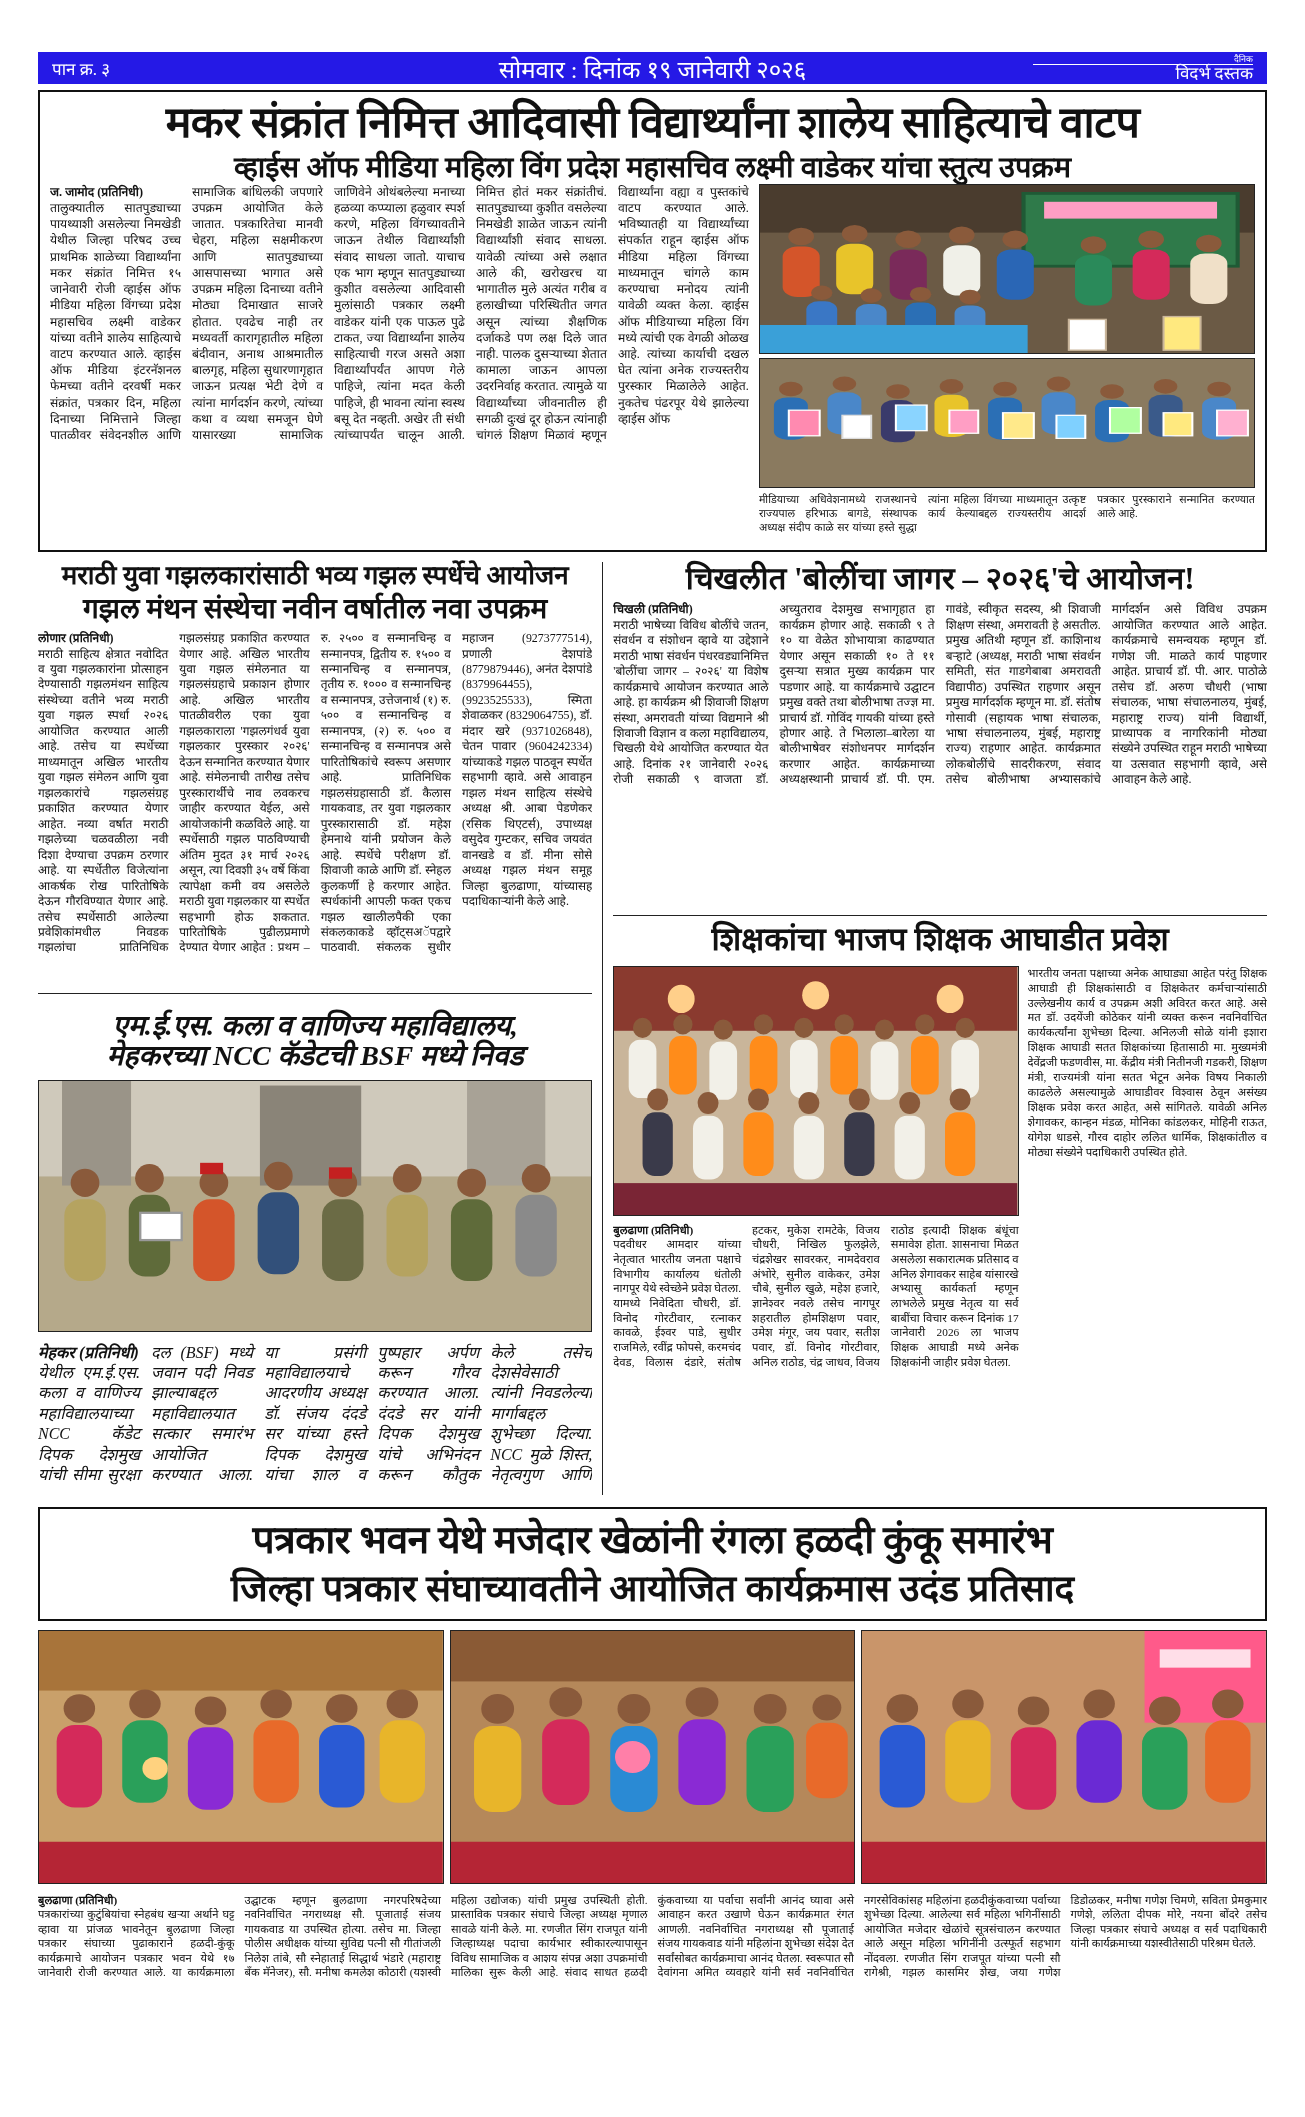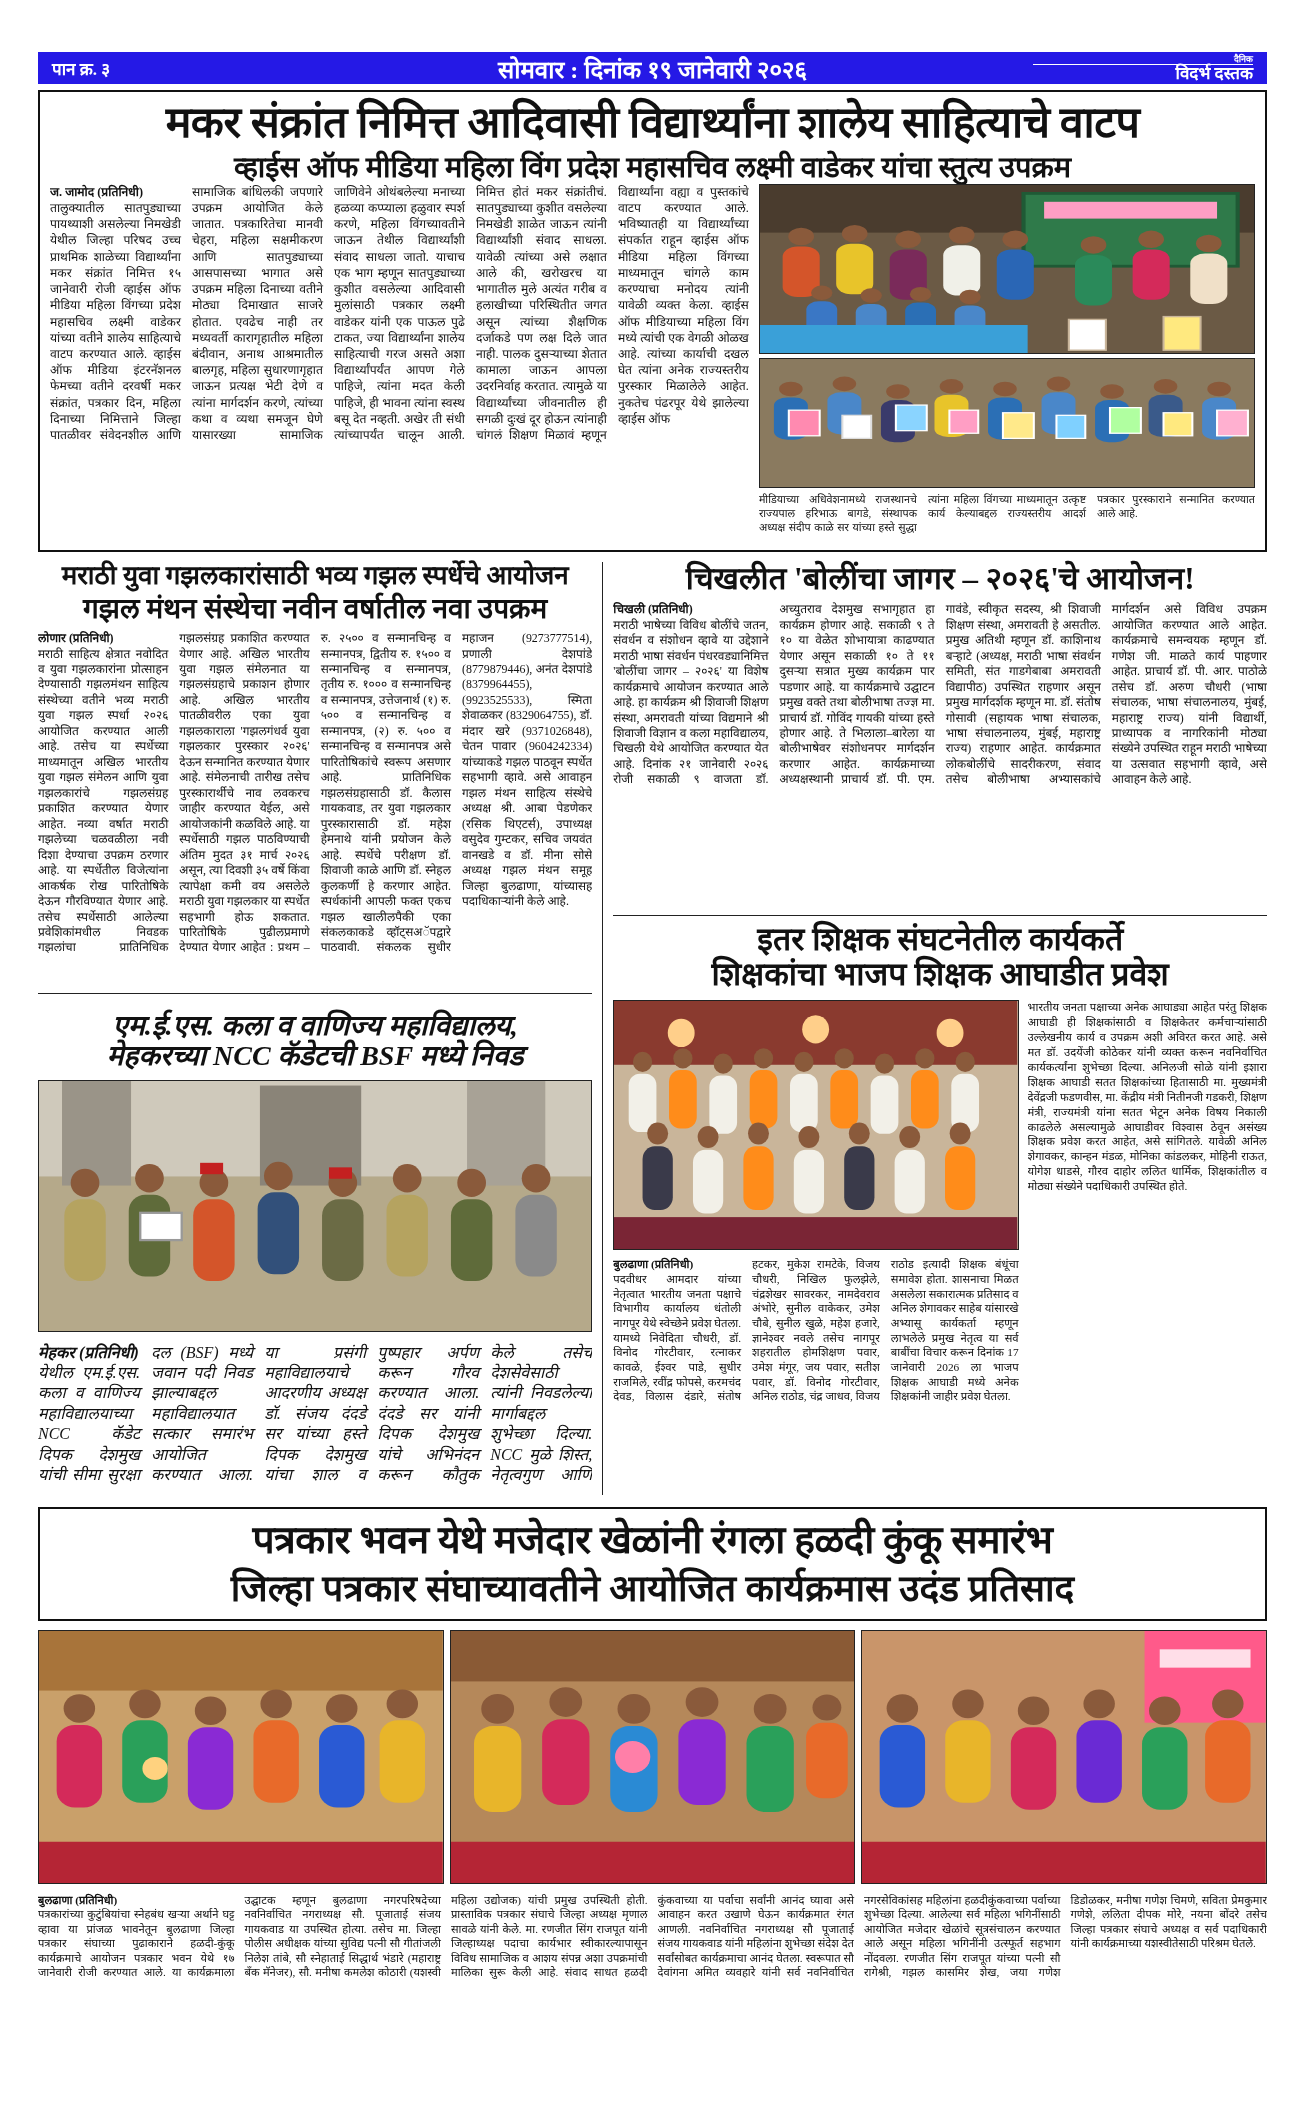--- a/index.html
+++ b/index.html
@@ -4,21 +4,21 @@
 <style>
   html,body{margin:0;padding:0;background:#e8e8e8;}
   #page{
     width:1305px;height:2117px;margin:0 auto;background:#ffffff;
     box-sizing:border-box;padding:52px 38px 10px 38px;position:relative;
     font-family:"Liberation Serif","DejaVu Serif",serif;color:#111;overflow:hidden;
   }
   
   .masthead{
     height:32px;background:#2519e6;color:#fff;display:flex;align-items:center;
-    padding:0 14px;box-sizing:border-box;font-weight:bold;
+    padding:0 14px;box-sizing:border-box;font-weight:normal;
   }
   .masthead .pageno{font-size:17px;width:220px;}
   .masthead .issuedate{flex:1;text-align:center;font-size:24px;}
   .masthead .brand{width:220px;text-align:right;line-height:1;}
   .masthead .brand .small{display:block;font-size:9px;}
   .masthead .brand .big{display:block;font-size:17px;border-top:1px solid #fff;}
   
   .cols{column-gap:11px;text-align:justify;overflow:hidden;column-fill:balance;}
   .cols p{margin:0;}
   .dl{display:block;font-weight:bold;}
@@ -191,21 +191,20 @@
     <div class="right-stack">
 
       <div>
         <h2 class="ck-h">चिखलीत 'बोलींचा जागर – २०२६'चे आयोजन!</h2>
         <div class="ck-body cols">
           <p><b class="dl">चिखली (प्रतिनिधी)</b><span>मराठी भाषेच्या विविध बोलींचे जतन, संवर्धन व संशोधन व्हावे या उद्देशाने मराठी भाषा संवर्धन पंधरवड्यानिमित्त 'बोलींचा जागर – २०२६' या विशेष कार्यक्रमाचे आयोजन करण्यात आले आहे. हा कार्यक्रम श्री शिवाजी शिक्षण संस्था, अमरावती यांच्या विद्यमाने श्री शिवाजी विज्ञान व कला महाविद्यालय, चिखली येथे आयोजित करण्यात येत आहे. दिनांक २१ जानेवारी २०२६ रोजी सकाळी ९ वाजता डॉ. अच्युतराव देशमुख सभागृहात हा कार्यक्रम होणार आहे. सकाळी ९ ते १० या वेळेत शोभायात्रा काढण्यात येणार असून सकाळी १० ते ११ दुसऱ्या सत्रात मुख्य कार्यक्रम पार पडणार आहे. या कार्यक्रमाचे उद्घाटन प्रमुख वक्ते तथा बोलीभाषा तज्ज्ञ मा. प्राचार्य डॉ. गोविंद गायकी यांच्या हस्ते होणार आहे. ते भिलाला–बारेला या बोलीभाषेवर संशोधनपर मार्गदर्शन करणार आहेत. कार्यक्रमाच्या अध्यक्षस्थानी प्राचार्य डॉ. पी. एम. गावंडे, स्वीकृत सदस्य, श्री शिवाजी शिक्षण संस्था, अमरावती हे असतील. प्रमुख अतिथी म्हणून डॉ. काशिनाथ बऱ्हाटे (अध्यक्ष, मराठी भाषा संवर्धन समिती, संत गाडगेबाबा अमरावती विद्यापीठ) उपस्थित राहणार असून प्रमुख मार्गदर्शक म्हणून मा. डॉ. संतोष गोसावी (सहायक भाषा संचालक, भाषा संचालनालय, मुंबई, महाराष्ट्र राज्य) राहणार आहेत. कार्यक्रमात लोकबोलींचे सादरीकरण, संवाद तसेच बोलीभाषा अभ्यासकांचे मार्गदर्शन असे विविध उपक्रम आयोजित करण्यात आले आहेत. कार्यक्रमाचे समन्वयक म्हणून डॉ. गणेश जी. माळते कार्य पाहणार आहेत. प्राचार्य डॉ. पी. आर. पाठोळे तसेच डॉ. अरुण चौधरी (भाषा संचालक, भाषा संचालनालय, मुंबई, महाराष्ट्र राज्य) यांनी विद्यार्थी, प्राध्यापक व नागरिकांनी मोठ्या संख्येने उपस्थित राहून मराठी भाषेच्या या उत्सवात सहभागी व्हावे, असे आवाहन केले आहे.</span></p>
         </div>
       </div>
 
       <div class="sk">
-        <h2 class="sk-h">इतर शिक्षक संघटनेतील कार्यकर्ते</h2>
         <h2 class="sk-h">शिक्षकांचा भाजप शिक्षक आघाडीत प्रवेश</h2>
         <div class="sk-row">
           <div class="sk-left">
             <div class="photo sk-photo">
               <svg viewBox="0 0 240 140" preserveAspectRatio="none">
                 <rect width="240" height="140" fill="#c9b59a"></rect>
                 <rect width="240" height="36" fill="#8a3a2f"></rect>
                 <circle cx="40" cy="18" r="8" fill="#ffcf8a"></circle>
                 <circle cx="120" cy="16" r="8" fill="#ffcf8a"></circle>
                 <circle cx="200" cy="18" r="8" fill="#ffcf8a"></circle>

